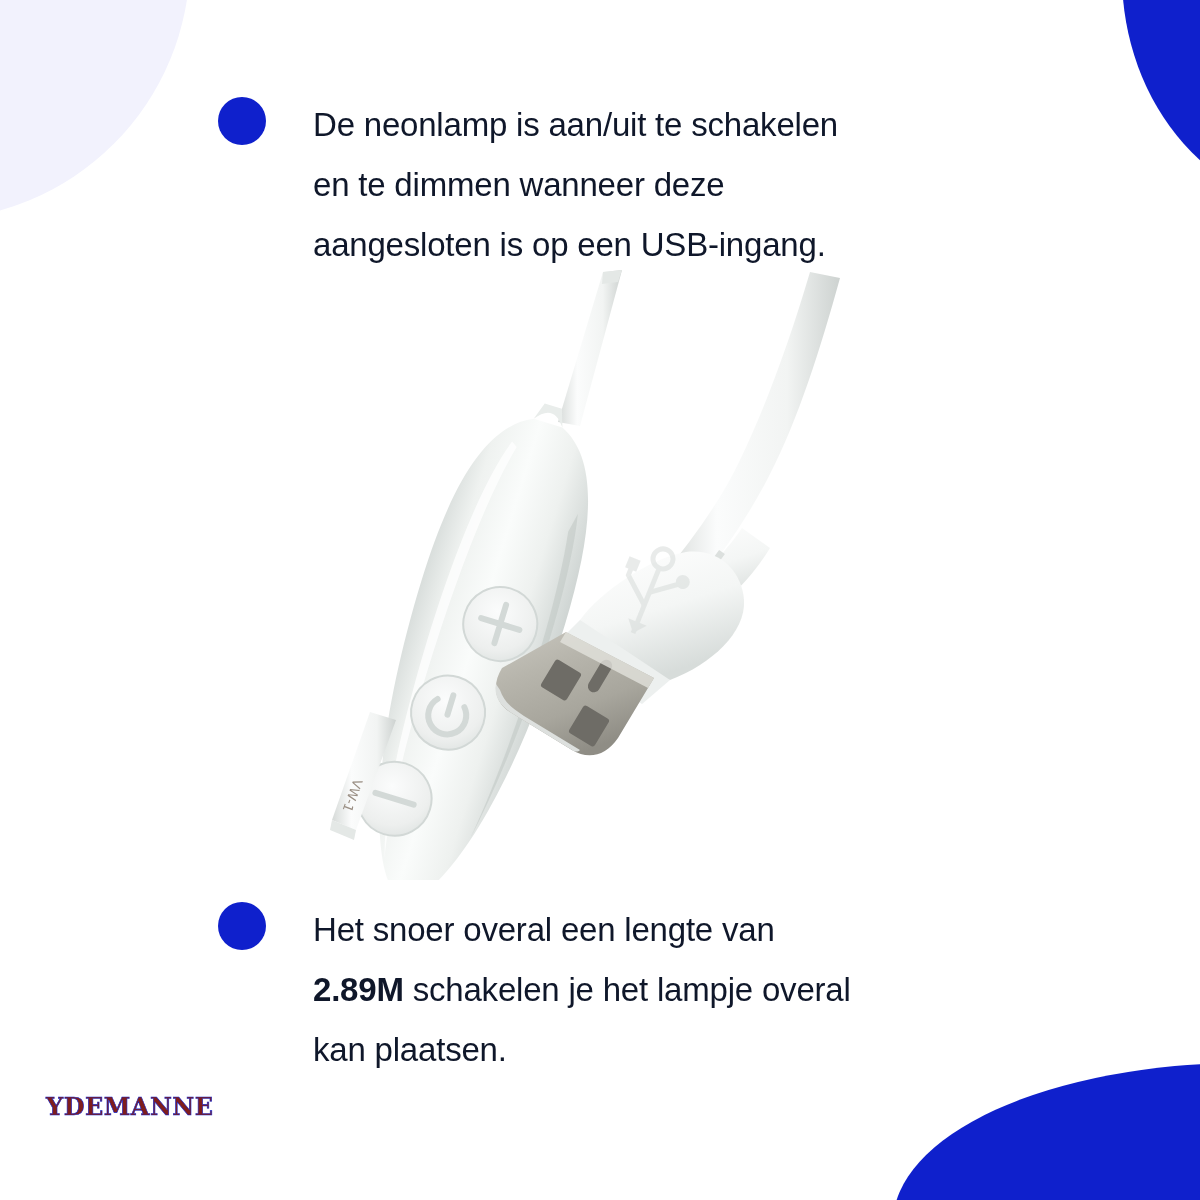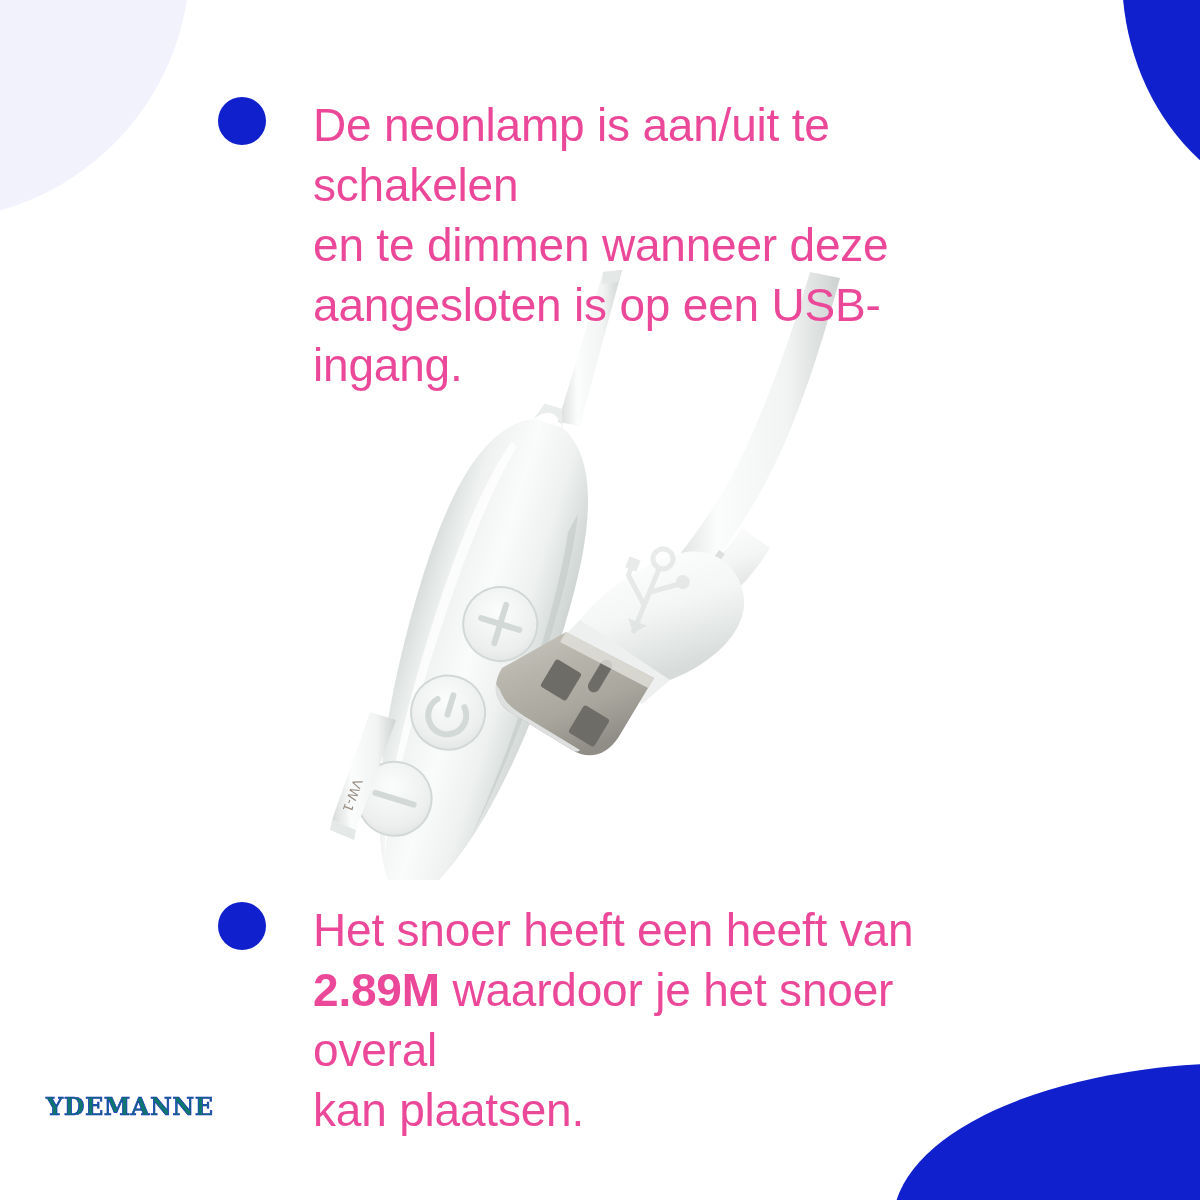--- a/index.html
+++ b/index.html
@@ -50,34 +50,34 @@
 
   .bullet-dot{
     flex:0 0 auto;
     width:48px;height:48px;
     border-radius:50%;
     background:#0F20CC;
     margin-top:2px;
   }
   .bullet-text{
     margin-left:47px;
-    color:#ec4899;
-    font-size:46px;
+    color:#0f172a;
+    font-size:33px;
     line-height:60px;
     font-weight:400;
     letter-spacing:-0.2px;
     white-space:pre-line;
   }
   .bullet-text b{ font-weight:700; }
 
   
   .logo{
     position:absolute;
     left:46px; top:1092px;
-    color:#0f766e;
+    color:#7f1d1d;
     font-family:"DejaVu Serif", serif;
     font-weight:700;
     font-size:24px;
     letter-spacing:0.5px;
     -webkit-text-stroke:0.6px #1021CC;
   }
 
   
   .photo{
     position:absolute;
@@ -225,20 +225,20 @@
 
   <div class="bullet-block" id="bullet-block-1">
     <div class="bullet-dot"></div>
     <div class="bullet-text">De neonlamp is aan/uit te schakelen
 en te dimmen wanneer deze
 aangesloten is op een USB-ingang.</div>
   </div>
 
   <div class="bullet-block" id="bullet-block-2">
     <div class="bullet-dot"></div>
-    <div class="bullet-text"><span>Het snoer heeft een heeft van
-</span><b>2.89M</b><span> waardoor je het snoer overal
+    <div class="bullet-text"><span>Het snoer overal een lengte van
+</span><b>2.89M</b><span> schakelen je het lampje overal
 kan plaatsen.</span></div>
   </div>
 
   <div class="logo">YDEMANNE</div>
 
 </div>
 
 </body></html>

